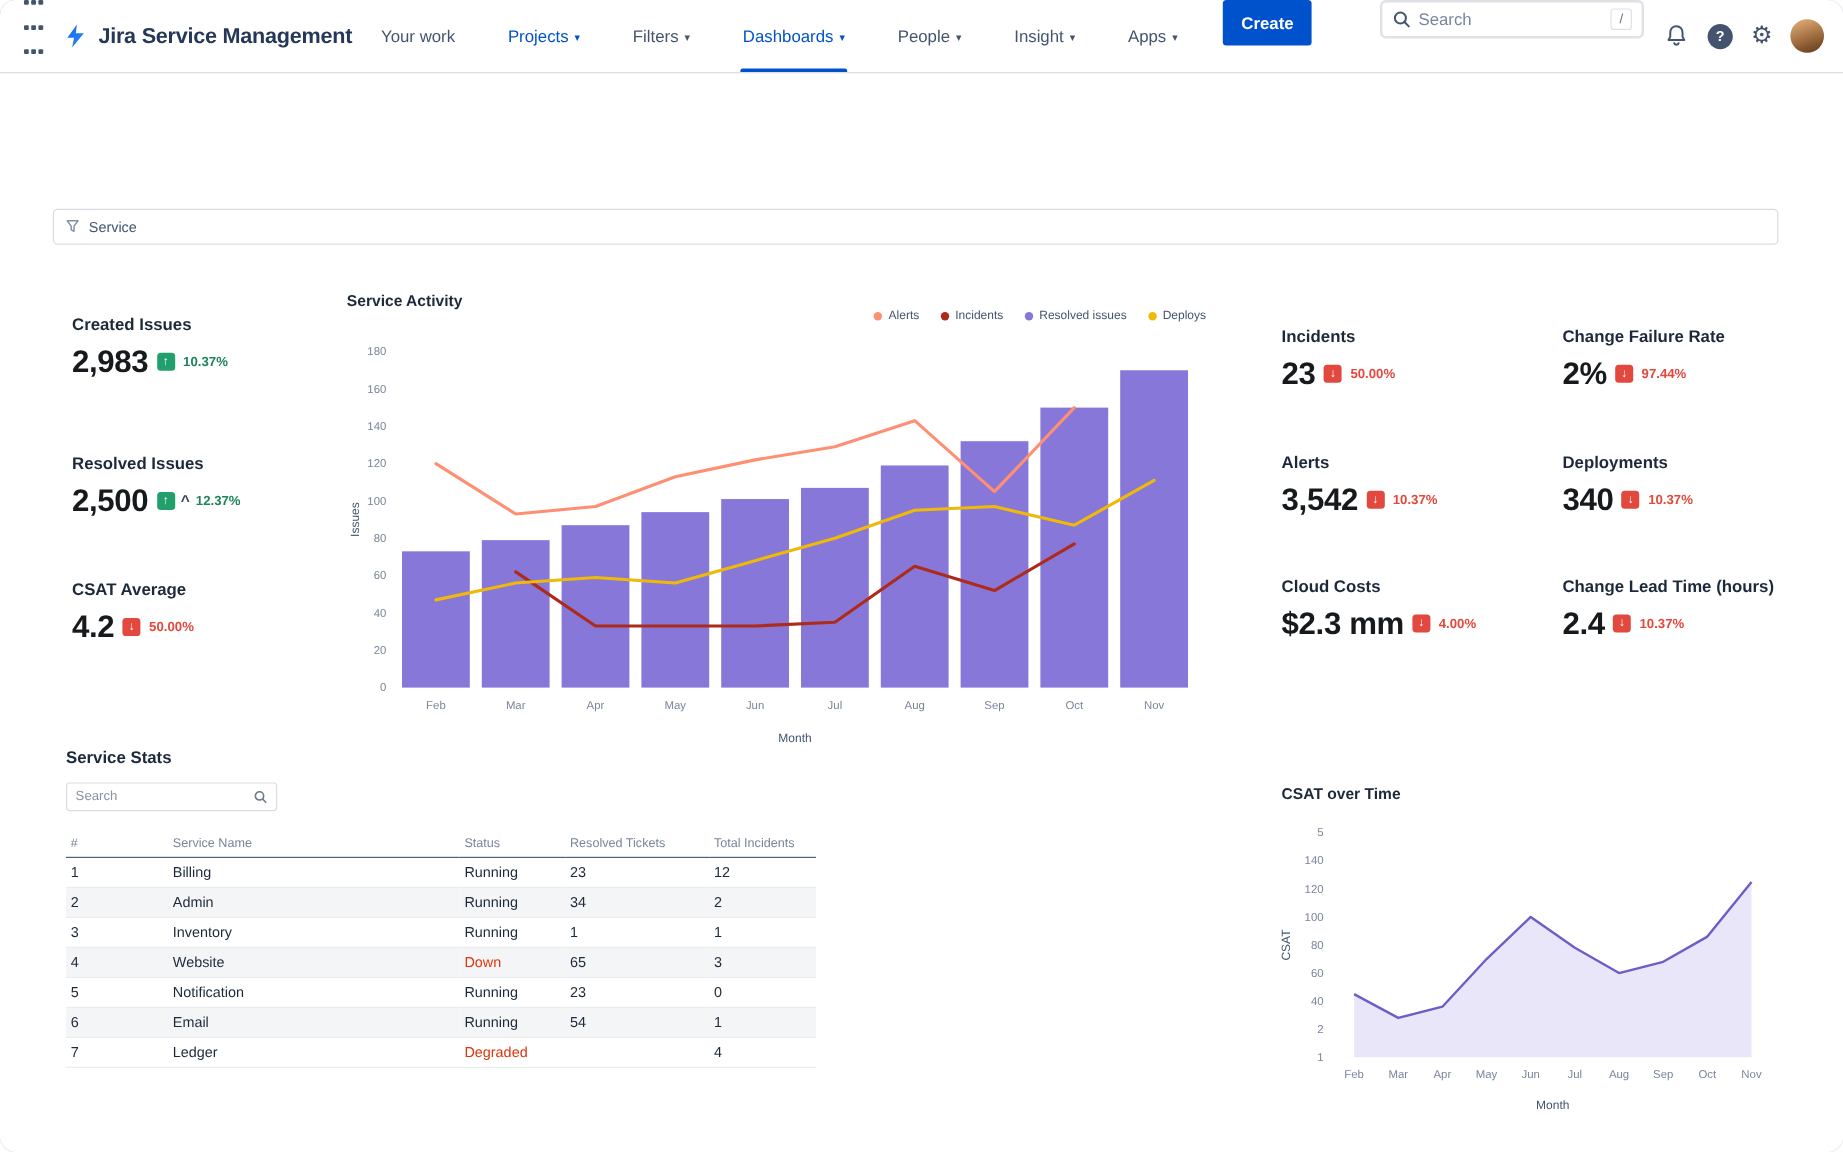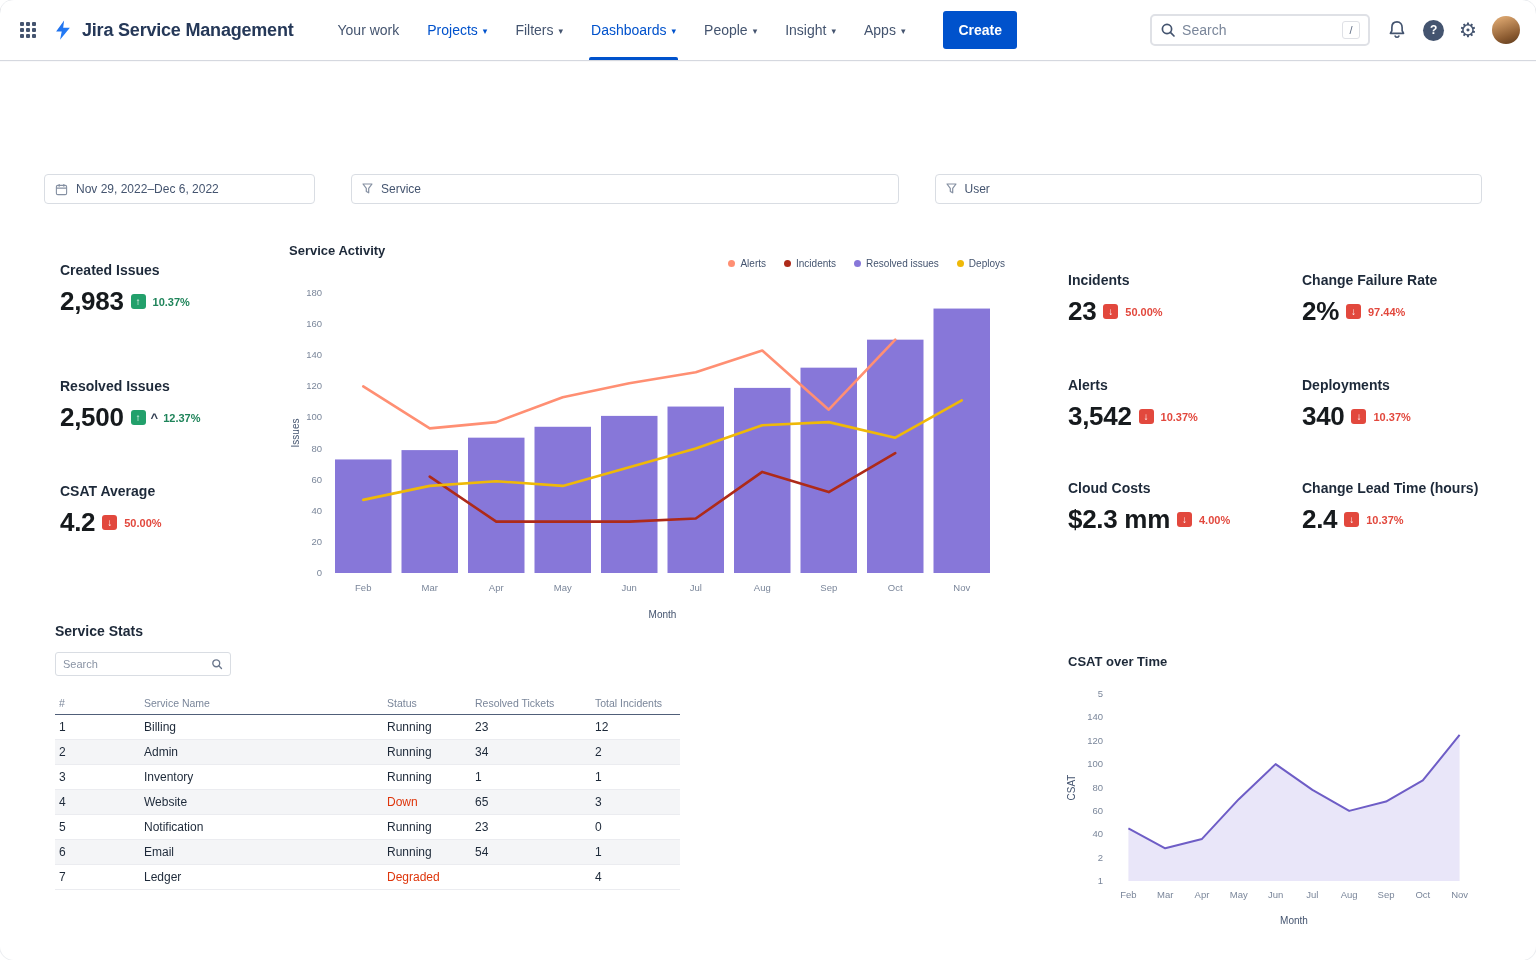--- a/index.html
+++ b/index.html
@@ -1,25 +1,25 @@
 <!DOCTYPE html>
 <html style="--accent-blue: #0052CC; --kpi-up-badge: #22A06B; --kpi-up-text: #1F845A; --kpi-down-badge: #E2483D; --kpi-down-text: #E2483D; --status-bad: #DE350B; --bar-purple: #8777D9; --csat-line: #6E5DC6; --csat-fill: #E9E6F9;"><head>
 <meta charset="utf-8">
 <style>
   *{box-sizing:border-box;margin:0;padding:0}
   body{margin:0;background:#fff;font-family:"Liberation Sans",sans-serif;color:#172B4D}
   .app{position:relative;width:1536px;height:960px;background:#fff;border-radius:14px;overflow:hidden;box-shadow:0 0 0 1px #ECEEF1}
 
   
-  .nav{position:absolute;top:0;left:0;width:100%;height:60px;display:flex;align-items:center;padding:0 16px 0 20px;background:#fff;box-shadow:0 1px 1px rgba(9,30,66,.15),0 0 1px rgba(9,30,66,.12);z-index:5}
+  .nav{position:absolute;top:0;left:0;width:100%;height:60px;display:flex;padding:0 16px 0 20px;background:#fff;box-shadow:0 1px 1px rgba(9,30,66,.15),0 0 1px rgba(9,30,66,.12);z-index:5}
   .grid-icon{display:grid;grid-template-columns:repeat(3,4px);gap:2px;margin-right:16px;border:none;background:none;cursor:pointer}
   .grid-icon i{width:4px;height:4px;border-radius:1px;background:#44546F;display:block}
   .brand{display:flex;align-items:center;gap:8px;cursor:pointer}
   .brand-text{font-size:18px;font-weight:700;color:#253858;letter-spacing:-.2px}
-  .menu{display:flex;align-items:center;height:60px;margin-left:44px;gap:28px}
+  .menu{display:flex;align-items:center;height:60px;margin-left:24px;gap:44px}
   .menu-item{position:relative;display:flex;align-items:center;gap:5px;height:60px;font-size:14px;font-weight:500;color:#44546F;cursor:pointer;text-decoration:none}
   .menu-item .caret{font-size:9px;padding-top:2px}
   .menu-item.highlight{color:var(--accent-blue)}
   .menu-item.active::after{content:"";position:absolute;left:-2px;right:-2px;bottom:0;height:3px;background:var(--accent-blue);border-radius:2px 2px 0 0}
   .create-btn{margin-left:38px;height:38px;padding:0 15px;background:var(--accent-blue);color:#ffffff;border:none;border-radius:3px;font-size:14px;font-weight:700;font-family:inherit;cursor:pointer}
   .search{margin-left:auto;width:220px;height:32px;border:2px solid #DFE1E6;border-radius:5px;display:flex;align-items:center;padding:0 8px;gap:6px;background:#fff}
   .search input{border:none;outline:none;flex:1;font-size:14px;font-family:inherit;color:#172B4D;min-width:0;background:transparent}
   .search input::placeholder{color:#7A869A}
   .kbd{width:18px;height:18px;border:1px solid #DFE1E6;border-radius:3px;font-size:11px;color:#626F86;display:flex;align-items:center;justify-content:center;flex:none}
   .nav-icons{display:flex;align-items:center;gap:15px;margin-left:16px}
@@ -156,38 +156,25 @@
         <span class="gear">⚙</span>
       </button>
       <button class="icon-btn">
         <span class="avatar"></span>
       </button>
     </div>
   </header>
 
 
   <div class="filters-row">
-    <div class="filter-box fb-date">
-      <svg width="13" height="13" viewBox="0 0 14 14" fill="none" stroke="#8590A2" stroke-width="1.2">
-        <rect x="1.5" y="2.5" width="11" height="10" rx="1.5"></rect>
-          <path d="M1.5 5.5h11M4.5 1v3M9.5 1v3"></path>
-      </svg>
-      <span>Nov 29, 2022–Dec 6, 2022</span>
-    </div>
     <div class="filter-box grow">
       <svg width="11" height="12" viewBox="0 0 11 12" fill="none" stroke="#8590A2" stroke-width="1.2" stroke-linejoin="round">
         <path d="M1 1h9L6.7 5.4v4.4L4.3 8.5V5.4Z"></path>
       </svg>
       <span>Service</span>
-    </div>
-    <div class="filter-box grow">
-      <svg width="11" height="12" viewBox="0 0 11 12" fill="none" stroke="#8590A2" stroke-width="1.2" stroke-linejoin="round">
-        <path d="M1 1h9L6.7 5.4v4.4L4.3 8.5V5.4Z"></path>
-      </svg>
-      <span>User</span>
     </div>
   </div>
 
   <div class="kpi pos-kl1 kpi-up">
     <div class="kpi-label">Created Issues</div>
     <div class="kpi-row">
         <span class="kpi-value">2,983</span>
         <span class="badge">
           <span class="badge-arrow">↑</span>
         </span>

